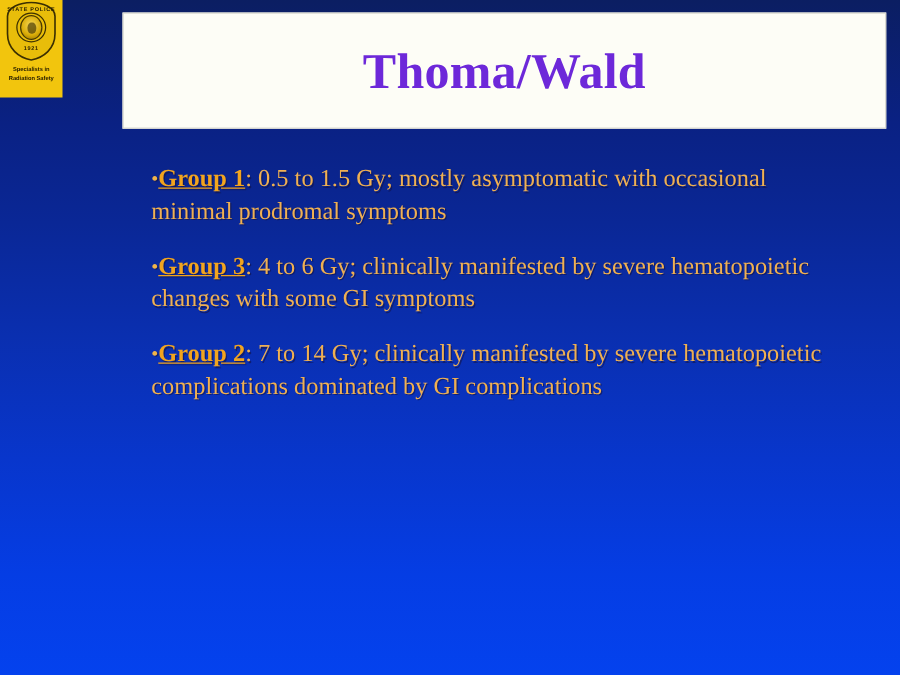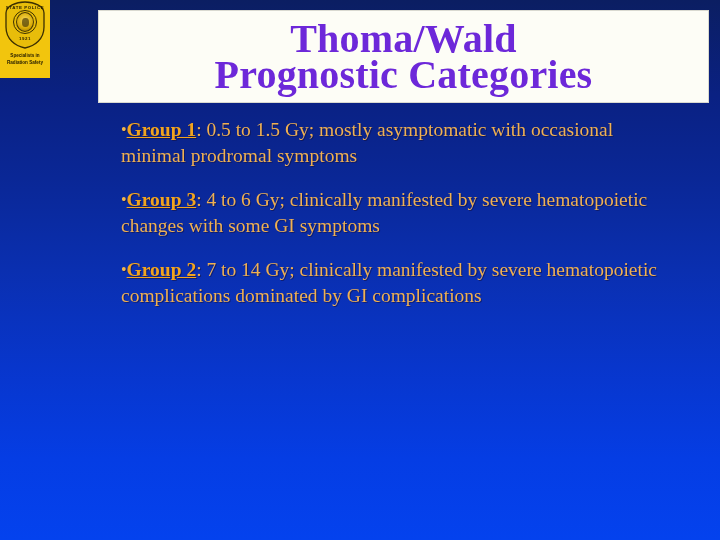--- a/index.html
+++ b/index.html
@@ -123,21 +123,21 @@
     font-size: 40px;
     line-height: 36px;
     letter-spacing: 0.2px;
     white-space: nowrap;
   }
 
   
   #body {
     position: absolute;
     left: 121px;
-    top: 117px;
+    top: 131px;
     width: 556px;
   }
   .bullet {
     color: #eda93b;
     font-size: 19.5px;
     line-height: 25.5px;
     margin-bottom: 19px;
     text-shadow: 1px 1px 0 rgba(20,16,60,0.55);
   }
   .bullet:last-child { margin-bottom: 0; }
@@ -171,21 +171,20 @@
       <div class="badge-text-bot">1921</div>
     </div>
     <div class="logo-caption">
       <div>Specialists in</div>
       <div>Radiation Safety</div>
     </div>
   </div>
 
   <div id="title-box">
     <div class="title-line">Thoma/Wald</div>
-    <div class="title-line">Prognostic Categories</div>
   </div>
 
   <div id="body">
 
     <div class="bullet">
       <span class="dot">•</span><span class="grp">Group 1</span><span class="rest">: 0.5 to 1.5 Gy; mostly asymptomatic with occasional minimal prodromal symptoms</span>
     </div>
 
 
     <div class="bullet">

